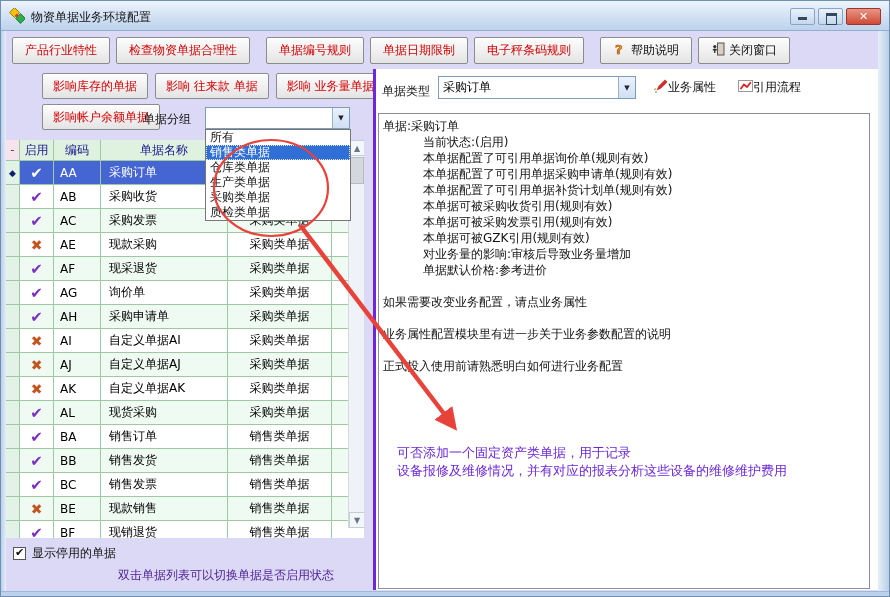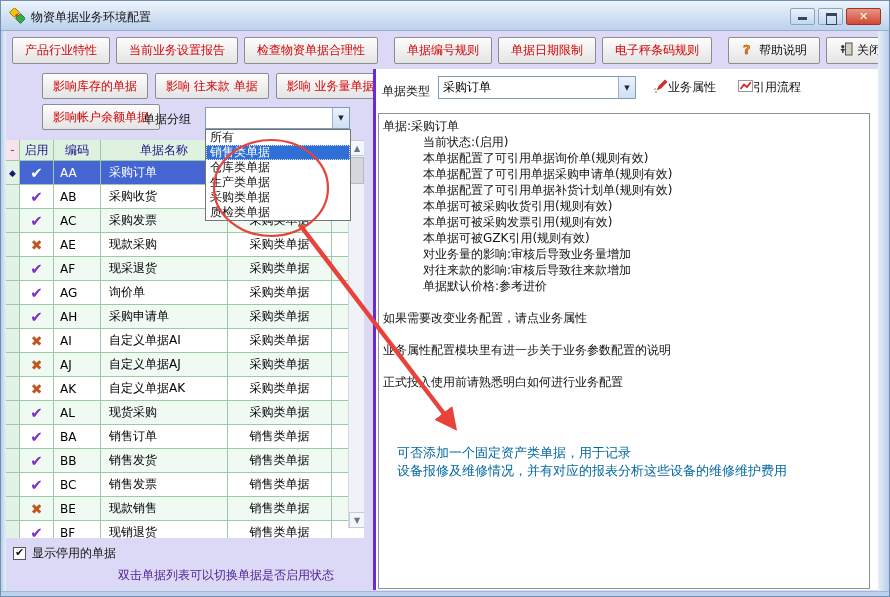--- a/index.html
+++ b/index.html
@@ -93,21 +93,21 @@
   
   .rightpane{position:absolute;left:372px;top:68px;width:506px;height:521px;background:#fff;border-left:3px solid #6d28d9;}
   .dt-label{position:absolute;left:6px;top:14px;font-size:12px;color:#111;}
   .combo-doctype{left:62px;top:7px;width:198px;height:23px;}
   .tool{position:absolute;top:10px;display:flex;align-items:center;font-size:12px;color:#111;cursor:default;}
   .tool1{left:278px;} .tool2{left:362px;}
   .textpanel{position:absolute;left:2px;top:44px;width:492px;height:476px;background:#fff;
     border:1px solid #8a8f99;padding:4px 19px 0 4px;overflow:hidden;}
   .iline{font-size:12px;line-height:16px;min-height:16px;color:#111;white-space:pre;}
   .iline.ind{padding-left:40px;}
-  .annotation{position:absolute;left:18px;top:330px;font-size:13px;line-height:18px;color:#0369a1;white-space:nowrap;}
+  .annotation{position:absolute;left:18px;top:330px;font-size:13px;line-height:18px;color:#6d28d9;white-space:nowrap;}
 
   
   .bstrip{position:absolute;z-index:25;}
   .b-left{left:0;top:30px;width:5px;height:567px;background:linear-gradient(270deg,#e6eef8,#b9cfe8);}
   .b-right{right:0;top:30px;width:11px;height:567px;background:linear-gradient(90deg,#e6eef8,#b9cfe8);}
   .b-bottom{left:0;top:590px;width:890px;height:7px;background:#bdd2ea;border-top:1px solid #9db8d8;}
 
   
   .overlay{position:absolute;left:0;top:0;width:890px;height:597px;z-index:60;pointer-events:none;}
   .overlay .stroke{stroke:var(--red);fill:none;}
@@ -127,23 +127,20 @@
     <div class="winbtns">
       <div class="wbtn min"></div>
       <div class="wbtn max"></div>
       <div class="wbtn close">✕</div>
     </div>
   </div>
 
   <div class="toolbar" id="toolbar">
       <button class="tbtn">
         <span class="tlabel">产品行业特性</span>
-      </button>
-      <button class="tbtn">
-        <span class="tlabel">当前业务设置报告</span>
       </button>
       <button class="tbtn">
         <span class="tlabel">检查物资单据合理性</span>
       </button>
       <button class="tbtn gap">
         <span class="tlabel">单据编号规则</span>
       </button>
       <button class="tbtn">
         <span class="tlabel">单据日期限制</span>
       </button>
@@ -410,21 +407,20 @@
       <div id="infolines">
           <div class="iline">单据:采购订单</div>
           <div class="iline ind">当前状态:(启用)</div>
           <div class="iline ind">本单据配置了可引用单据询价单(规则有效)</div>
           <div class="iline ind">本单据配置了可引用单据采购申请单(规则有效)</div>
           <div class="iline ind">本单据配置了可引用单据补货计划单(规则有效)</div>
           <div class="iline ind">本单据可被采购收货引用(规则有效)</div>
           <div class="iline ind">本单据可被采购发票引用(规则有效)</div>
           <div class="iline ind">本单据可被GZK引用(规则有效)</div>
           <div class="iline ind">对业务量的影响:审核后导致业务量增加</div>
-          <div class="iline ind">对往来款的影响:审核后导致往来款增加</div>
           <div class="iline ind">单据默认价格:参考进价</div>
           <div class="iline"></div>
           <div class="iline">如果需要改变业务配置，请点业务属性</div>
           <div class="iline"></div>
           <div class="iline">业务属性配置模块里有进一步关于业务参数配置的说明</div>
           <div class="iline"></div>
           <div class="iline">正式投入使用前请熟悉明白如何进行业务配置</div>
         </div>
       <div class="annotation">
         <div>可否添加一个固定资产类单据，用于记录</div>

